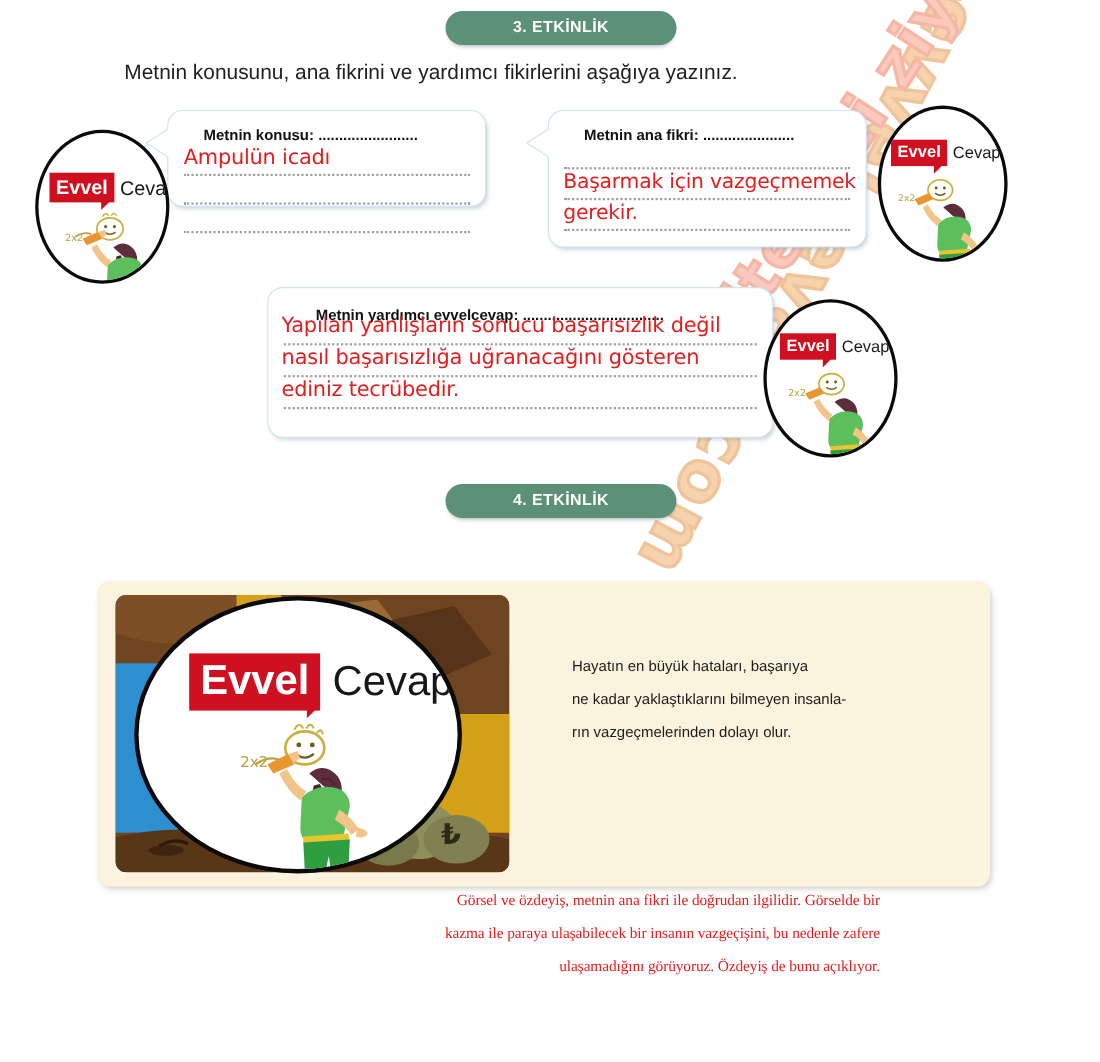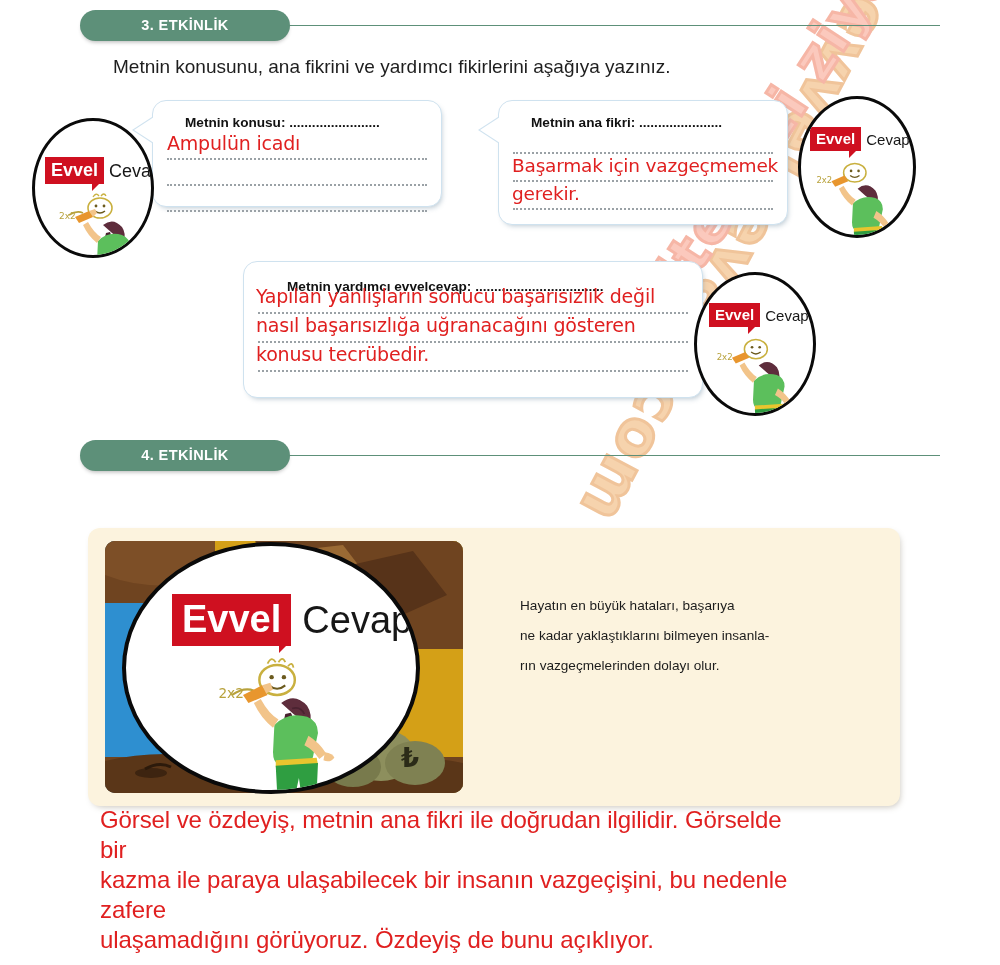--- a/index.html
+++ b/index.html
@@ -29,21 +29,21 @@
   }
   .wm-b {
     left:620px; top:300px;
     transform: rotate(-57deg);
     font-size:56px;
     color:#fbc9bd;
     -webkit-text-stroke:3px #f6b6a6;
   }
 
   
-  .act-head { position:absolute; display:flex; align-items:center; z-index:7; }
+  .act-head { position:absolute; display:flex; align-items:center; z-index:7;flex-direction:column; }
   .act-pill {
     background:#5d9079;
     color:#ffffff;
     border-radius:16px;
     padding:7px 26px 8px 26px;
     font-size:14.5px; font-weight:bold;
     letter-spacing:.4px;
     box-shadow: 0 3px 4px -2px rgba(0,0,0,.30);
     min-width:210px; text-align:center;
     position:relative; z-index:2;
@@ -134,24 +134,25 @@
   .quote {
     position:absolute;
     font-size:13.6px; color:#1c1c1c;
     line-height:30px;
     text-align:justify;
   }
   .quote .attrib { display:block; text-align:right; margin-top:14px; }
 
   .answer-final {
     position:absolute; z-index:8;
-    font-family:Liberation Sans, sans-serif;
-    color:#e02020; font-size:24px;
+    font-family:Liberation Serif, serif;
+    color:#e02020; font-size:14px;
     line-height:30px; width:700px;
     letter-spacing:-.1px;
+    text-align:right;
   }
 
   .pagenum {
     position:absolute; z-index:7;
     background:#5d9079; color:#fff;
     font-size:14px; font-weight:bold;
     border-radius:12px 0 0 12px;
     width:120px; height:40px;
     display:flex; align-items:center;
     padding-left:28px;
@@ -167,21 +168,21 @@
     <div class="wm wm-a">evvelcevap.com</div>
     <div class="wm wm-b">Sitemizi ziyaret ediniz</div>
   </div>
 
   <div class="act-head" style="left:80px; top:10px; width:860px;">
     <div class="act-pill">3. ETKİNLİK</div>
     <div class="act-rule"></div>
   </div>
   <div class="instr" style="left:113px; top:56px;">Metnin konusunu, ana fikrini ve yardımcı fikirlerini aşağıya yazınız.</div>
 
-  <div class="ansbox" style="left:152px; top:100px; width:290px; height:107px;">
+  <div class="ansbox" style="left:152px; top:100px; width:290px; height:88px;">
     <div class="tail"></div>
     <div class="label" style="left:32px; top:14px;">Metnin konusu: ........................</div>
     <div class="dotline" style="top:57px;"></div>
     <div class="dotline" style="top:83px;"></div>
     <div class="dotline" style="top:109px;"></div>
     <div class="hw" style="left:14px; top:31px;">Ampulün icadı</div>
   </div>
 
   <div class="ansbox" style="left:498px; top:100px; width:290px; height:125px;">
     <div class="tail"></div>
@@ -196,21 +197,21 @@
   <div class="ansbox" style="left:243px; top:261px; width:460px; height:137px;">
     <div class="tail" style="left:auto; right:-19px; top:48px;
          border-right:none; border-left:20px solid #ffffff;
          filter: drop-shadow(2px 0 0 #cfe2ef);"></div>
     <div class="label" style="left:43px; top:17px;">Metnin yardımcı evvelcevap: ..................................</div>
     <div class="dotline" style="top:50px;"></div>
     <div class="dotline" style="top:79px;"></div>
     <div class="dotline" style="top:108px;"></div>
     <div class="hw" style="left:12px; top:23px;">Yapılan yanlışların sonucu başarısızlık değil</div>
     <div class="hw" style="left:12px; top:52px;">nasıl başarısızlığa uğranacağını gösteren</div>
-    <div class="hw" style="left:12px; top:81px;">konusu tecrübedir.</div>
+    <div class="hw" style="left:12px; top:81px;">ediniz tecrübedir.</div>
   </div>
 
   <div class="stamp" style="left:32px; top:118px; width:122px; height:140px;">
     <div class="logo" style="left:10px; top:36px; font-size:18px;">
       <span class="evvel">Evvel</span>
       <span class="cevap">Cevap</span>
     </div>
     <svg class="kid" style="left:16px; top:68px;" width="92" height="92" viewBox="0 0 92 92">
       <path d="M18 26 q8-5 14-2" stroke="#b8a23c" stroke-width="1.6" fill="none"></path>
       <text x="8" y="30" font-size="9" fill="#b8a23c" font-family="DejaVu Sans, sans-serif">2x2</text>

